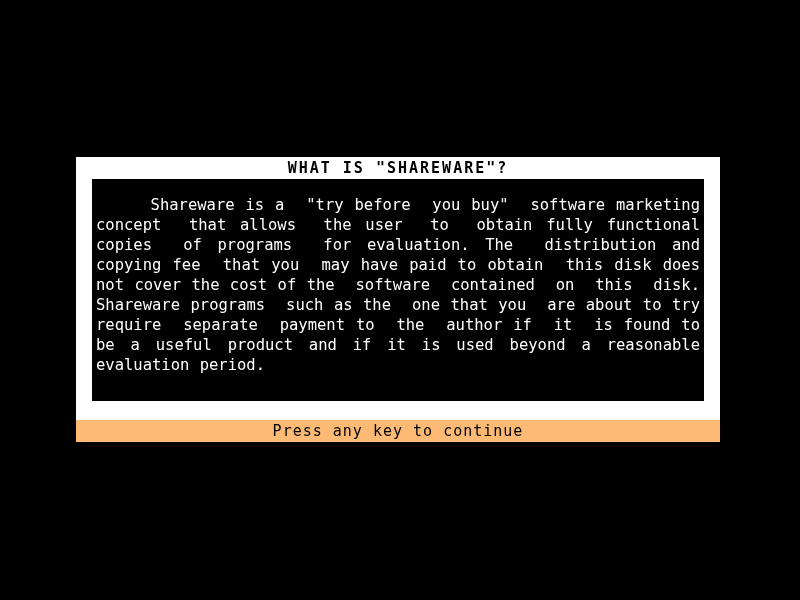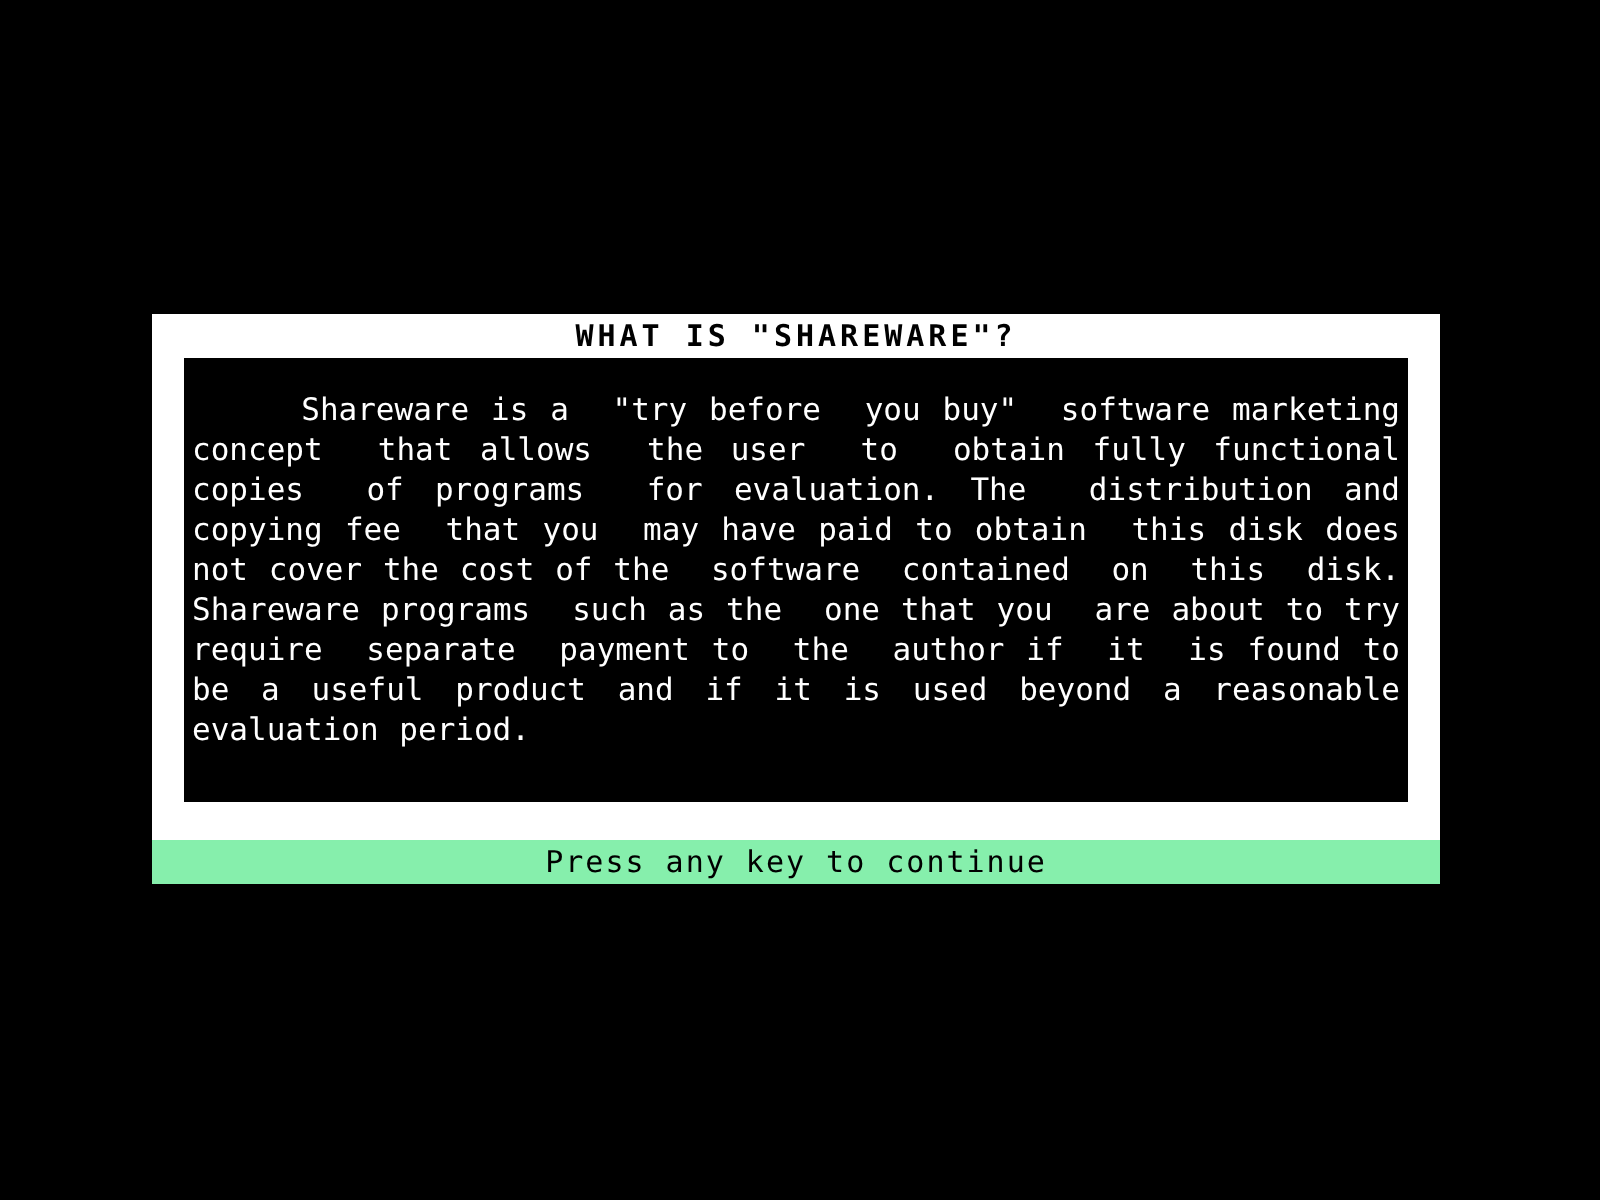--- a/index.html
+++ b/index.html
@@ -78,21 +78,21 @@
     word-spacing: 1px;
   }
 
   
   #footer-bar {
     position: absolute;
     left: 0;
     top: 263px;
     width: 644px;
     height: 22px;
-    background: #86efac;
+    background: #fdba74;
     color: #000000;
     display: flex;
     align-items: center;
     justify-content: center;
   }
   #footer-bar .footer-text {
     font-family: "DejaVu Sans Mono", monospace;
     font-size: 15px;
     color: #000000;
     letter-spacing: 1px;

